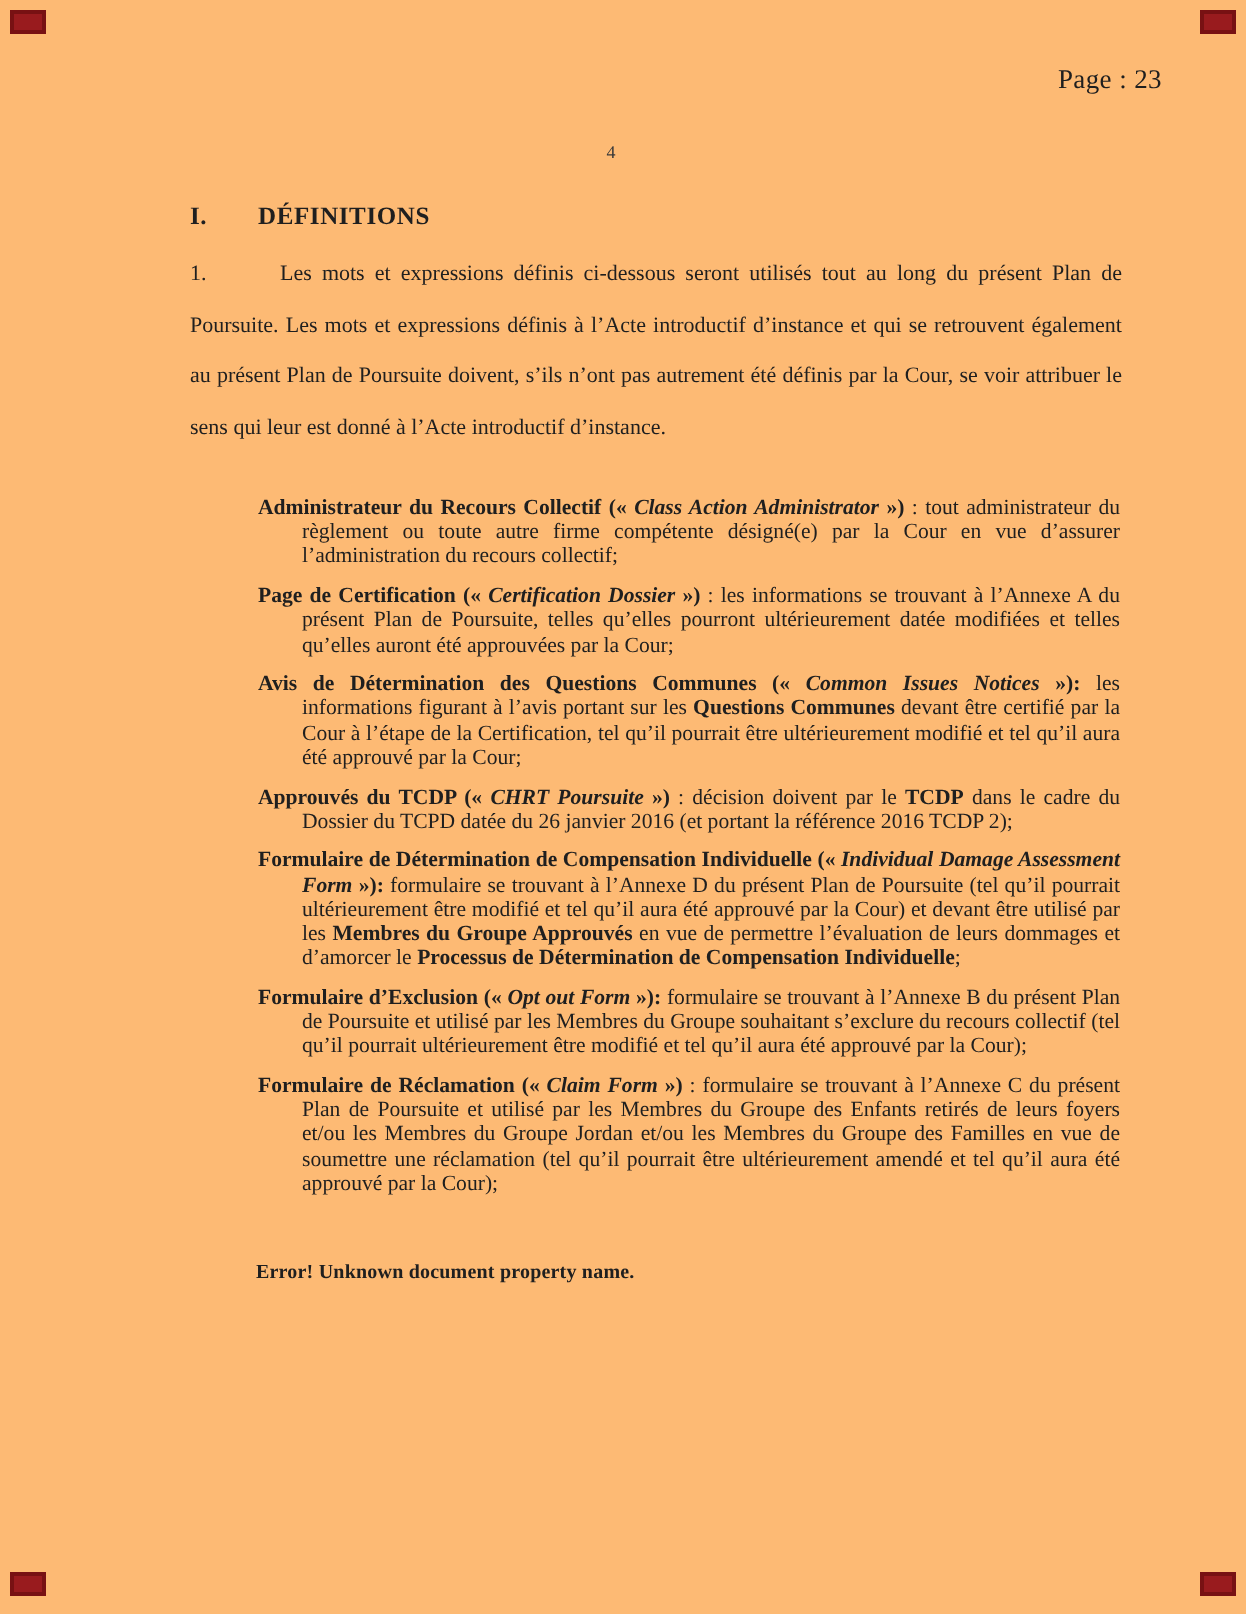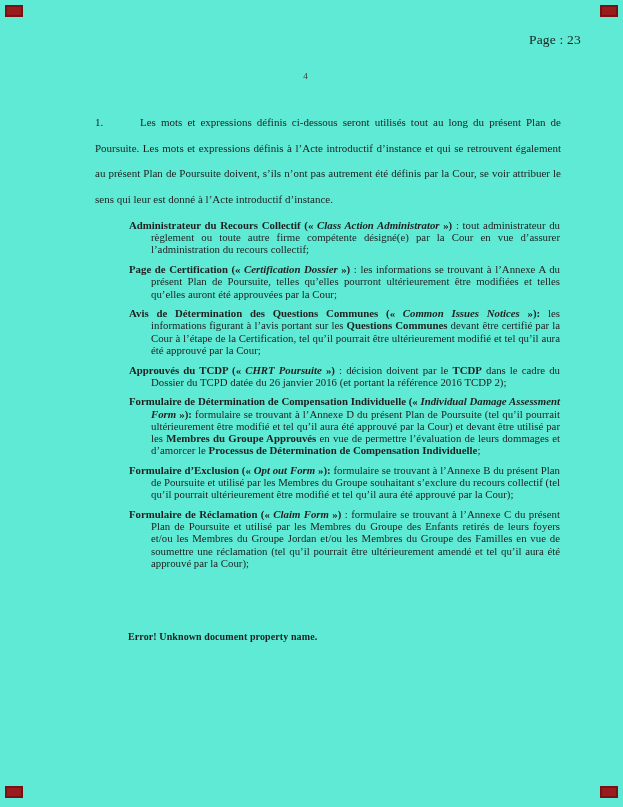--- a/index.html
+++ b/index.html
@@ -6,21 +6,21 @@
   body {
     width: 623px; height: 807px;
     background: #ffffff;
     font-family: "Liberation Serif", "DejaVu Serif", serif;
     color: #1f1f1f;
     -webkit-font-smoothing: antialiased;
   }
   .page {
     position: relative;
     width: 623px; height: 807px;
-    background: #5eead4;
+    background: #fdba74;
     overflow: hidden;
   }
   .corner-mark {
     position: absolute;
     width: 18px; height: 12px;
     background: var(--corner-mark, #991b1e);
     box-shadow: inset 0 0 0 2px rgba(60,0,0,.35);
   }
   .corner-tl { left: 5px;  top: 5px; }
   .corner-tr { right: 5px; top: 5px; }
@@ -58,21 +58,21 @@
     margin: 9px 0 0 0;
     font-size: 11px;
     line-height: 25.5px;
     text-align: justify;
   }
   .para-num {
     display: inline-block;
     width: 45px;
   }
   .definitions {
-    margin-top: 7px;
+    margin-top: 21px;
     padding-left: 34px;
     width: 431px;
     box-sizing: content-box;
   }
   .definition {
     margin: 0 0 7.5px 0;
     padding-left: 22px;
     text-indent: -22px;
     font-size: 10.8px;
     line-height: 12.2px;
@@ -98,28 +98,31 @@
   <div class="corner-mark corner-tr"></div>
   <div class="corner-mark corner-bl"></div>
   <div class="corner-mark corner-br"></div>
 
   <div class="page-label">Page : 23</div>
 
   <div class="inner-page-number">4</div>
 
   <div class="content">
 
+    <div class="heading">
+      <span class="heading-num">I.</span><span>DÉFINITIONS</span>
+    </div>
 
     <p class="intro">
       <span class="para-num">1.</span><span>Les mots et expressions définis ci-dessous seront utilisés tout au long du présent Plan de Poursuite. Les mots et expressions définis à l’Acte introductif d’instance et qui se retrouvent également au présent Plan de Poursuite doivent, s’ils n’ont pas autrement été définis par la Cour, se voir attribuer le sens qui leur est donné à l’Acte introductif d’instance.</span>
     </p>
 
     <div class="definitions">
       <p class="definition"><span class="run b">Administrateur du Recours Collectif (« </span><span class="run bi">Class Action Administrator</span><span class="run b"> »)</span><span class="run n"> : tout administrateur du règlement ou toute autre firme compétente désigné(e) par la Cour en vue d’assurer l’administration du recours collectif;</span></p>
-      <p class="definition"><span class="run b">Page de Certification (« </span><span class="run bi">Certification Dossier</span><span class="run b"> »)</span><span class="run n"> : les informations se trouvant à l’Annexe A du présent Plan de Poursuite, telles qu’elles pourront ultérieurement être modifiées et telles qu’elles auront été approuvées par la Cour;</span></p>
+      <p class="definition"><span class="run b">Page de Certification (« </span><span class="run bi">Certification Dossier</span><span class="run b"> »)</span><span class="run n"> : les informations se trouvant à l’Annexe A du présent Plan de Poursuite, telles qu’elles pourront ultérieurement datée modifiées et telles qu’elles auront été approuvées par la Cour;</span></p>
       <p class="definition"><span class="run b">Avis de Détermination des Questions Communes (« </span><span class="run bi">Common Issues Notices</span><span class="run b"> »):</span><span class="run n"> les informations figurant à l’avis portant sur les </span><span class="run b">Questions Communes</span><span class="run n"> devant être certifié par la Cour à l’étape de la Certification, tel qu’il pourrait être ultérieurement modifié et tel qu’il aura été approuvé par la Cour;</span></p>
       <p class="definition"><span class="run b">Approuvés du TCDP (« </span><span class="run bi">CHRT Poursuite</span><span class="run b"> »)</span><span class="run n"> : décision doivent par le </span><span class="run b">TCDP</span><span class="run n"> dans le cadre du Dossier du TCPD datée du 26 janvier 2016 (et portant la référence 2016 TCDP 2);</span></p>
       <p class="definition"><span class="run b">Formulaire de Détermination de Compensation Individuelle (« </span><span class="run bi">Individual Damage Assessment Form</span><span class="run b"> »):</span><span class="run n"> formulaire se trouvant à l’Annexe D du présent Plan de Poursuite (tel qu’il pourrait ultérieurement être modifié et tel qu’il aura été approuvé par la Cour) et devant être utilisé par les </span><span class="run b">Membres du Groupe Approuvés</span><span class="run n"> en vue de permettre l’évaluation de leurs dommages et d’amorcer le </span><span class="run b">Processus de Détermination de Compensation Individuelle</span><span class="run n">;</span></p>
       <p class="definition"><span class="run b">Formulaire d’Exclusion (« </span><span class="run bi">Opt out Form</span><span class="run b"> »):</span><span class="run n"> formulaire se trouvant à l’Annexe B du présent Plan de Poursuite et utilisé par les Membres du Groupe souhaitant s’exclure du recours collectif (tel qu’il pourrait ultérieurement être modifié et tel qu’il aura été approuvé par la Cour);</span></p>
       <p class="definition"><span class="run b">Formulaire de Réclamation (« </span><span class="run bi">Claim Form</span><span class="run b"> »)</span><span class="run n"> : formulaire se trouvant à l’Annexe C du présent Plan de Poursuite et utilisé par les Membres du Groupe des Enfants retirés de leurs foyers et/ou les Membres du Groupe Jordan et/ou les Membres du Groupe des Familles en vue de soumettre une réclamation (tel qu’il pourrait être ultérieurement amendé et tel qu’il aura été approuvé par la Cour);</span></p>
     </div>
 
   </div>
 
   <div class="footer-error">Error! Unknown document property name.</div>

